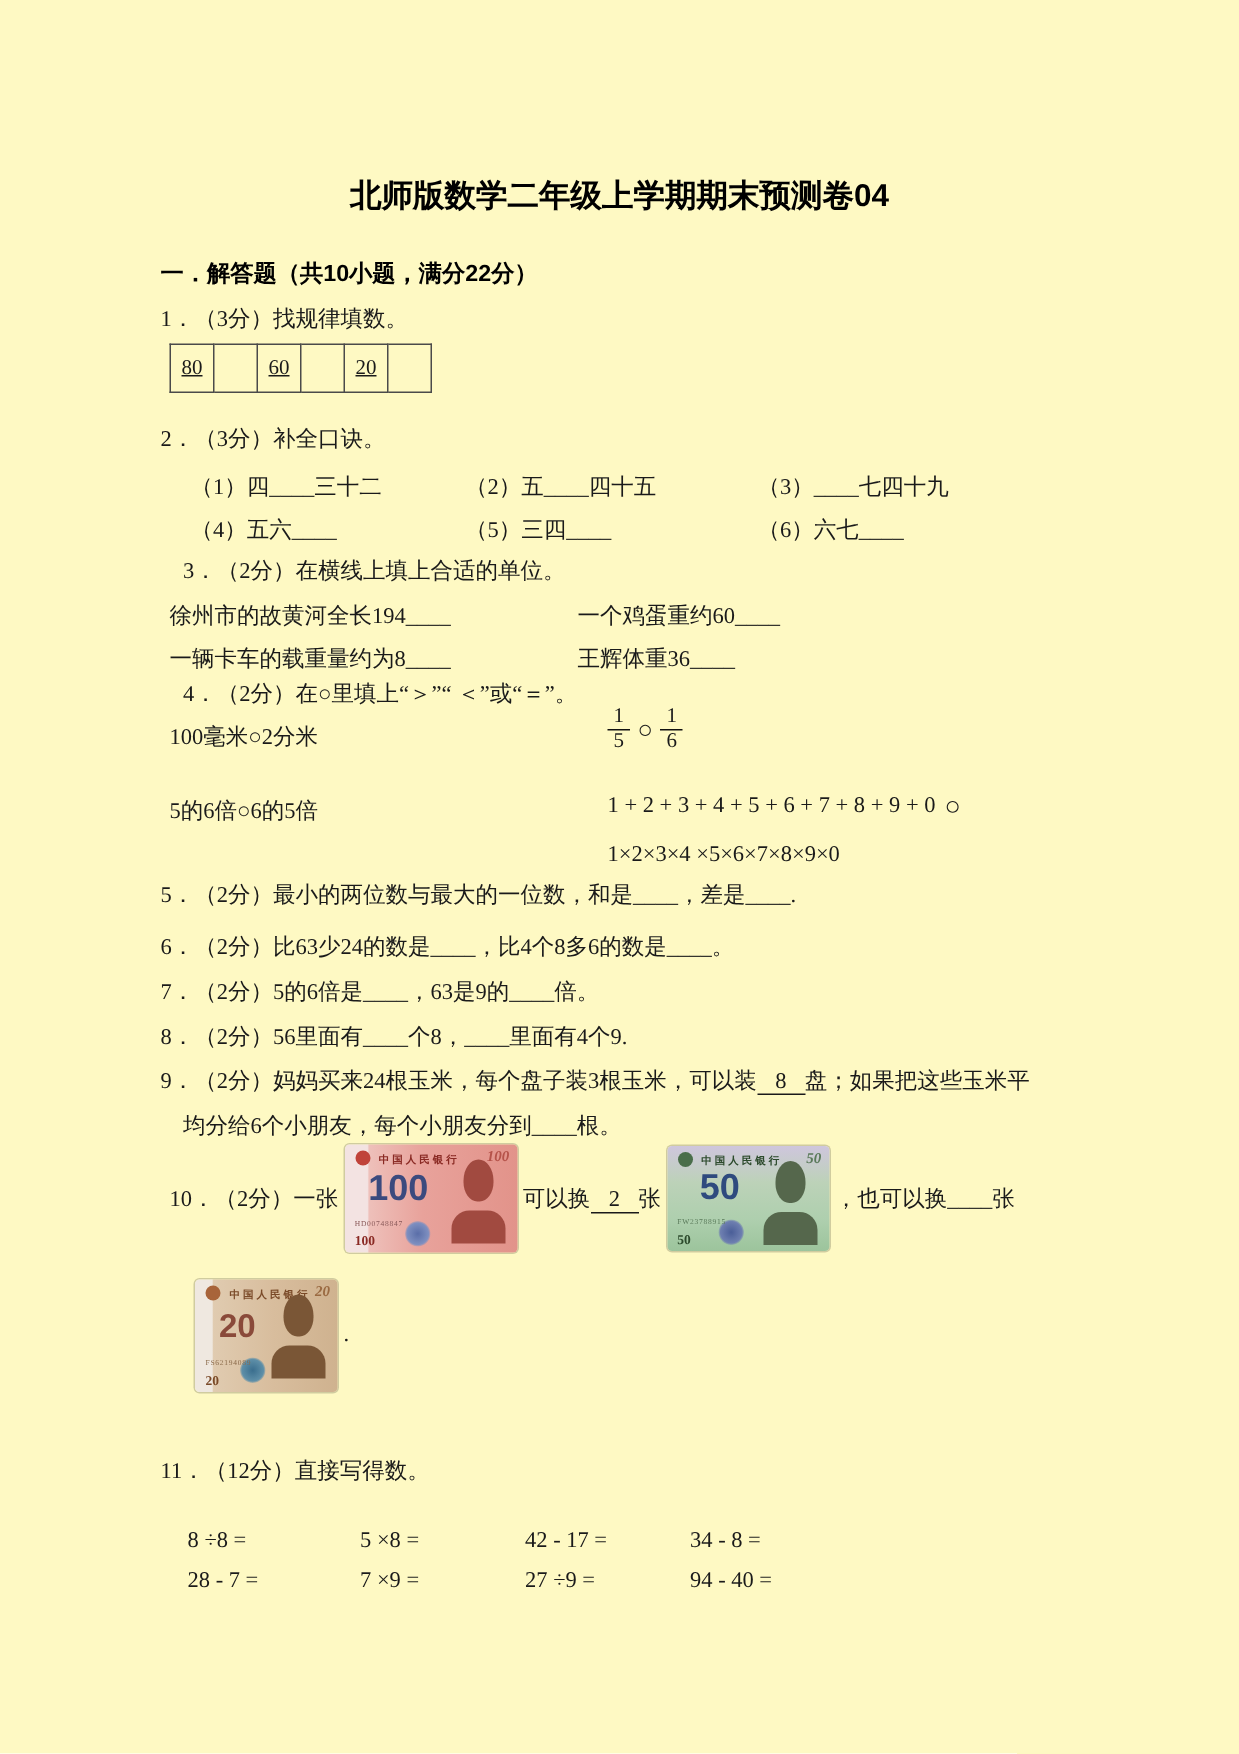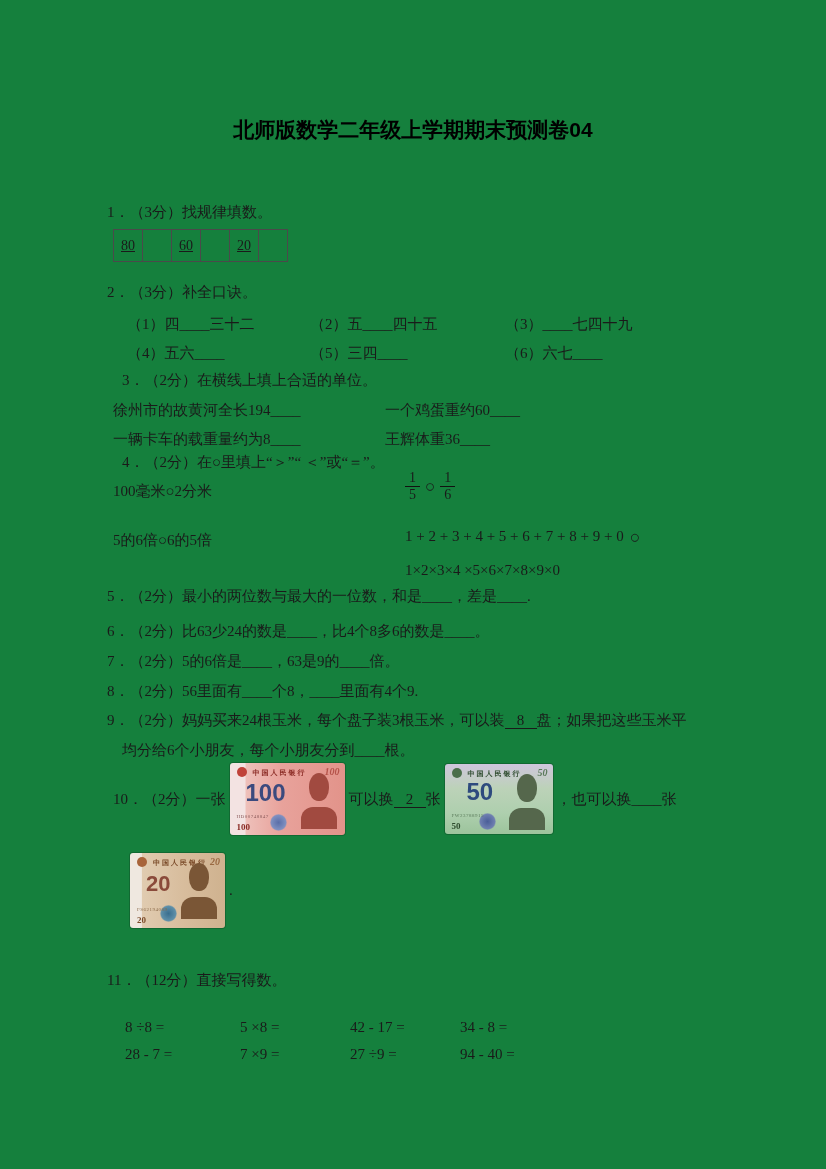--- a/index.html
+++ b/index.html
@@ -1,19 +1,19 @@
 <!DOCTYPE html>
 <html><head>
 <meta charset="utf-8">
 <style>
   html,body{margin:0;padding:0;background:#ffffff;}
   .page{
     position:relative;
     width:826px;height:1169px;
-    background:#15803d;
+    background:#fef9c3;
     color:#1a1a1a;
     font-family:"Liberation Serif", serif;
     font-size:15px;
     overflow:hidden;
   }
   .title{
     position:absolute;top:116px;left:0;width:100%;
     margin:0;text-align:center;
     font-family:"Liberation Sans", sans-serif;
     font-size:21px;font-weight:bold;color:#000;
@@ -86,20 +86,21 @@
   .note50 .bn-serial{color:#5a7a5a;}
   .note20 .bn-serial{color:#8a6a4a;}
 </style>
 </head>
 <body>
 
 <div class="page">
 
   <h1 class="title">北师版数学二年级上学期期末预测卷04</h1>
 
+  <div class="line heading" style="top:172px;left:107px">一．解答题（共10小题，满分22分）</div>
 
   <div class="line" style="top:203px;left:107px">1．（3分）找规律填数。</div>
 
   <table class="numtable" style="top:229px;left:113px">
     <tbody>
         <tr>
       <td>80</td>
       <td></td>
       <td>60</td>
       <td></td>

